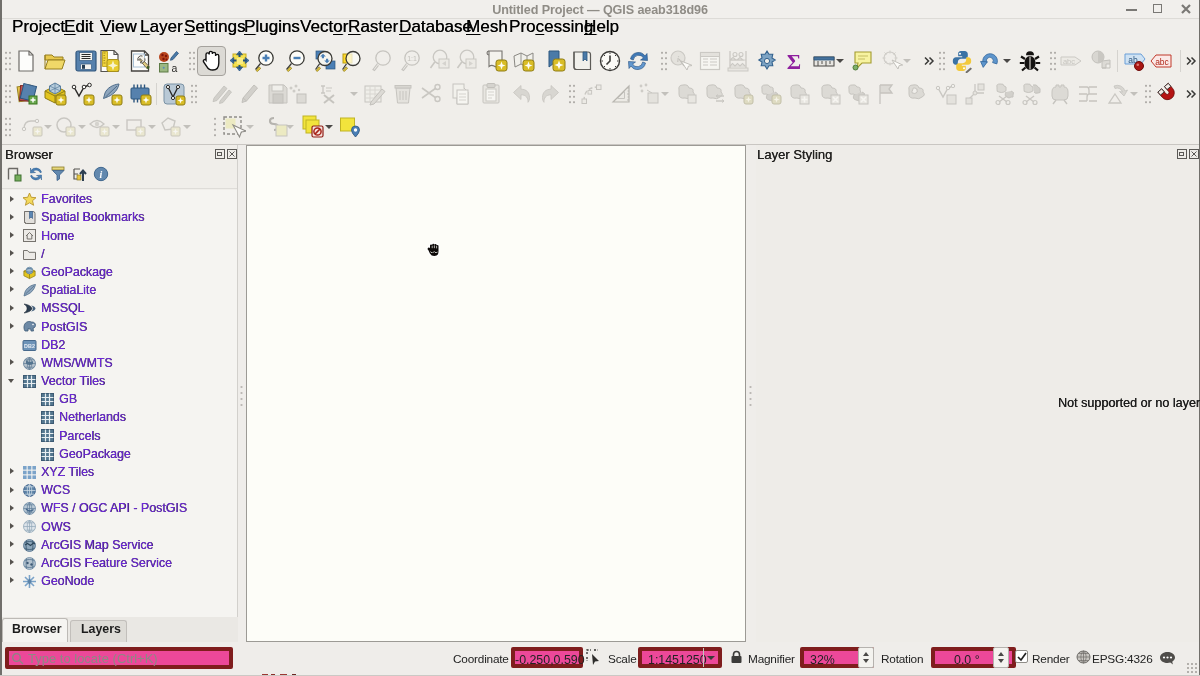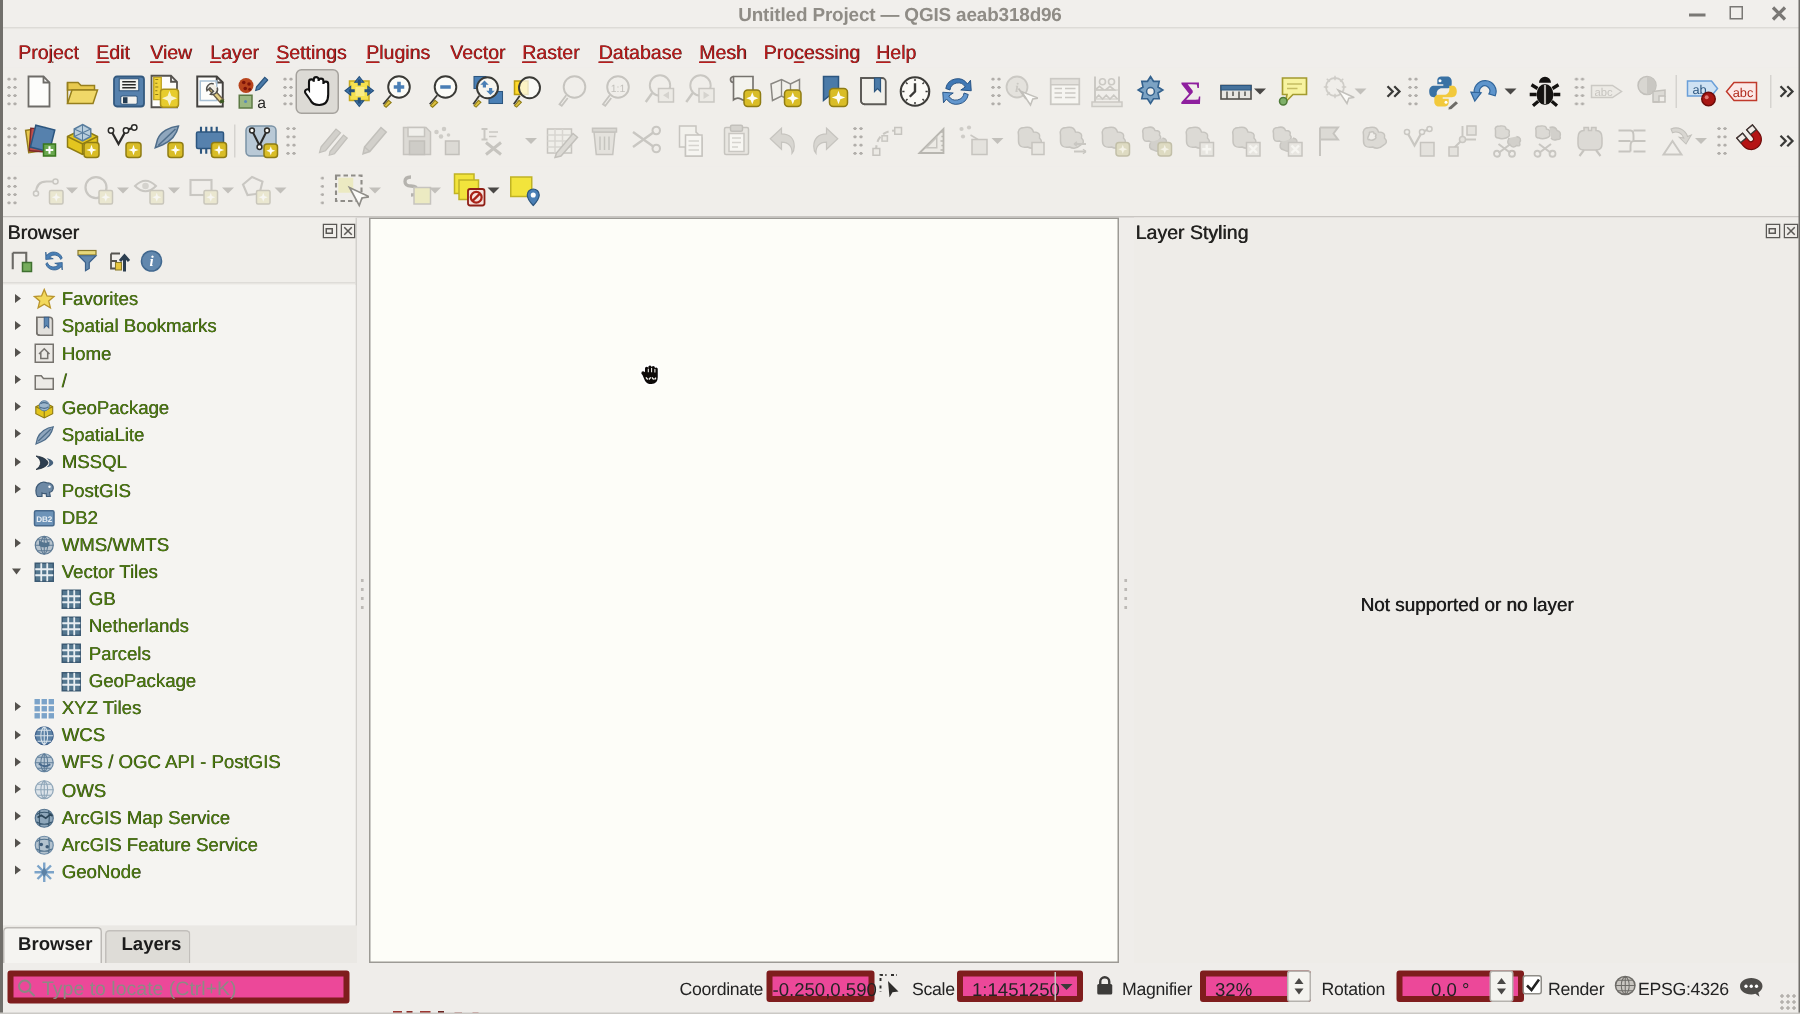--- a/index.html
+++ b/index.html
@@ -1,40 +1,40 @@
 <!DOCTYPE html>
 <html><head><meta charset="utf-8"><style>
 *{margin:0;padding:0;box-sizing:border-box}
 html,body{width:1200px;height:676px;overflow:hidden}
 body{font-family:"Liberation Sans",sans-serif;background:#efedea;position:relative;color:#1c1c1c}
 .abs{position:absolute}
 .titlebar{position:absolute;left:0;top:0;width:1200px;height:19px;background:#f1efec;border-bottom:1px solid #dddbd7}
 .title{position:absolute;top:2.5px;left:0;width:1200px;text-align:center;font-size:12.6px;font-weight:bold;color:#8f8c86;letter-spacing:-0.1px}
 .menubar{position:absolute;left:0;top:20px;width:1200px;height:25px;background:#f0eeeb}
-.menu{position:absolute;top:27px;font-size:13px;color:#b91c1c;text-shadow:0.35px 0 0 #2a2a28}
+.menu{position:absolute;top:17px;font-size:17px;color:#000000;text-shadow:0.35px 0 0 #2a2a28}
 .menu u{text-decoration-thickness:1px;text-underline-offset:2px}
 .tb{position:absolute;left:0;width:1200px;height:33px;background:#f0eeea}
 #tb1{top:45px}#tb2{top:78px}#tb3{top:111px;border-bottom:1px solid #c9c6c2;height:34px}
 .grip{position:absolute;width:8px;height:22px;top:5px;background-image:radial-gradient(circle,#b1aeaa 1px,transparent 1.2px);background-size:4px 5.5px}
 .vsep{position:absolute;width:1px;height:22px;top:5px;background:#d5d3cf}
 .ico{position:absolute;top:4px;width:24px;height:24px}
 .ico3{position:absolute;top:4px;width:24px;height:24px}
 .caret{position:absolute;top:14px;width:0;height:0;border-left:4px solid transparent;border-right:4px solid transparent;border-top:4px solid #4a4846}
 .caretg{position:absolute;top:14px;width:0;height:0;border-left:4px solid transparent;border-right:4px solid transparent;border-top:4px solid #c2c0bb}
 .chev{position:absolute;top:11px;width:11px;height:10px}
 .lpanel{position:absolute;left:0;top:145px;width:238px;height:497px;background:#f0eeea;border-right:1px solid #d2d0cc}
 .canvas{position:absolute;left:246px;top:145px;width:500px;height:497px;background:#fdfdf8;border:1px solid #9c9a95}
 .rpanel{position:absolute;left:756px;top:145px;width:444px;height:497px;background:#eeece8}
 .statusbar{position:absolute;left:0;top:642px;width:1200px;height:34px;background:#efedea}
 .tree{position:absolute;left:1px;top:190px;width:236px;height:427px;background:#f5f4f1}
 .trow{position:relative;height:18.2px}
 .texp{position:absolute;left:9px;top:5.5px;width:0;height:0;border-top:3.5px solid transparent;border-bottom:3.5px solid transparent;border-left:4.5px solid #55524e}
 .texpd{position:absolute;left:7px;top:7px;width:0;height:0;border-left:3.5px solid transparent;border-right:3.5px solid transparent;border-top:4.5px solid #55524e}
 .tico{position:absolute;left:21px;top:2px;width:15px;height:15px}
-.tlab{position:absolute;left:40px;top:2.2px;font-size:12.4px;color:#4d7c0f;text-shadow:0.3px 0 0 #2a2a28}
+.tlab{position:absolute;left:40px;top:2.2px;font-size:12.4px;color:#6d28d9;text-shadow:0.3px 0 0 #2a2a28}
 .sub .tico{left:39px}.sub .tlab{left:58px}
 .field{position:absolute;background:#ec4899;border:4px solid #7f1d1d;border-radius:2px;font-size:12.4px;color:#232323}
 .slab{position:absolute;top:651.5px;font-size:11.8px;color:#232323;letter-spacing:-0.2px}
 .spin{position:absolute;width:16px;height:21px;background:#f4f3ef;border:1px solid #b5b2ae;border-radius:2px}
 .spin:before{content:"";position:absolute;left:4px;top:4px;border-left:3.5px solid transparent;border-right:3.5px solid transparent;border-bottom:4px solid #4a4846}
 .spin:after{content:"";position:absolute;left:4px;bottom:4px;border-left:3.5px solid transparent;border-right:3.5px solid transparent;border-top:4px solid #4a4846}
 </style></head><body>
 
 <div class="titlebar"></div>
 <div class="title">Untitled Project — QGIS aeab318d96</div>
@@ -911,13 +911,13 @@
 
 <div class="abs" style="left:757px;top:147px;font-size:13px;color:#232220;text-shadow:0.35px 0 0 #2a2a28">Layer Styling</div>
 <svg class="abs" style="left:1177px;top:149px" width="10" height="10" viewBox="0 0 10 10">
     <rect x="0.5" y="0.5" width="9" height="9" fill="none" stroke="#5a5855"></rect>
     <rect x="2.5" y="3.5" width="4" height="3" fill="none" stroke="#5a5855"></rect>
   </svg>
 <svg class="abs" style="left:1189px;top:149px" width="10" height="10" viewBox="0 0 10 10">
     <rect x="0.5" y="0.5" width="9" height="9" fill="none" stroke="#5a5855"></rect>
     <path d="M2.5 2.5 l5 5 m0 -5 l-5 5" stroke="#5a5855"></path>
   </svg>
-<div class="abs" style="left:756px;top:396px;width:444px;text-align:center;font-size:12.6px;color:#1c1c1c;text-shadow:0.35px 0 0 #2a2a28">Not supported or no layer</div>
+<div class="abs" style="left:756px;top:396px;width:444px;text-align:right;font-size:12.6px;color:#1c1c1c;text-shadow:0.35px 0 0 #2a2a28">Not supported or no layer</div>
 
 </body></html>

